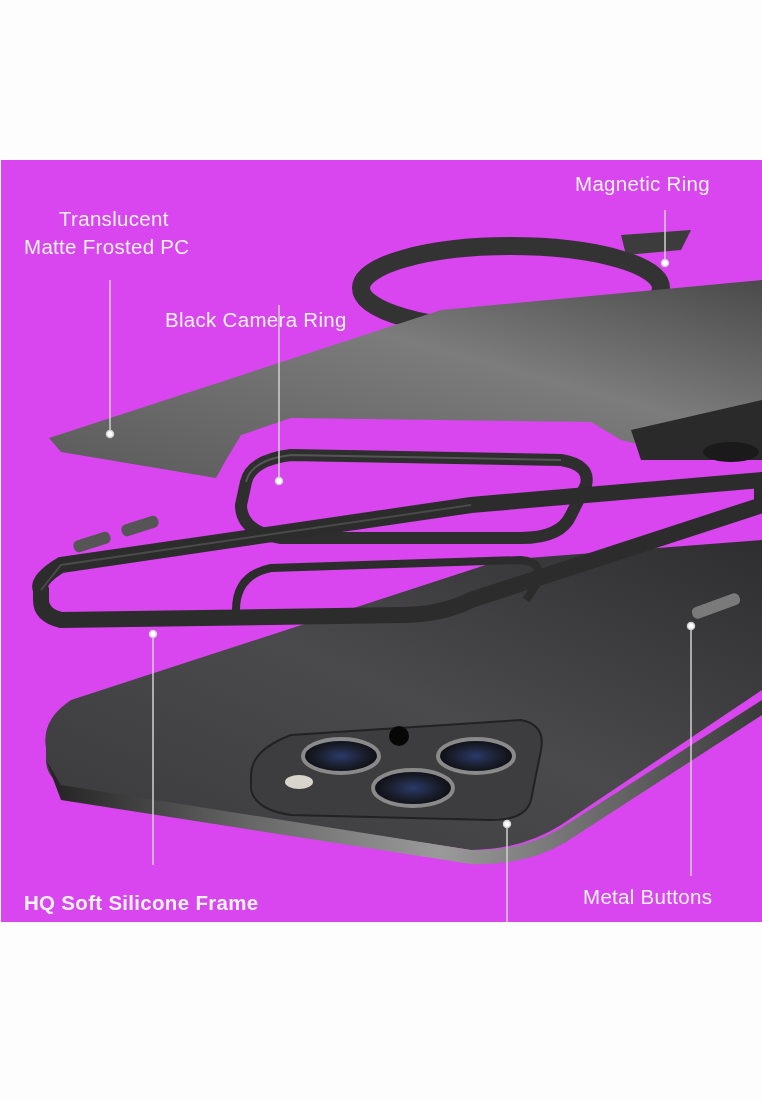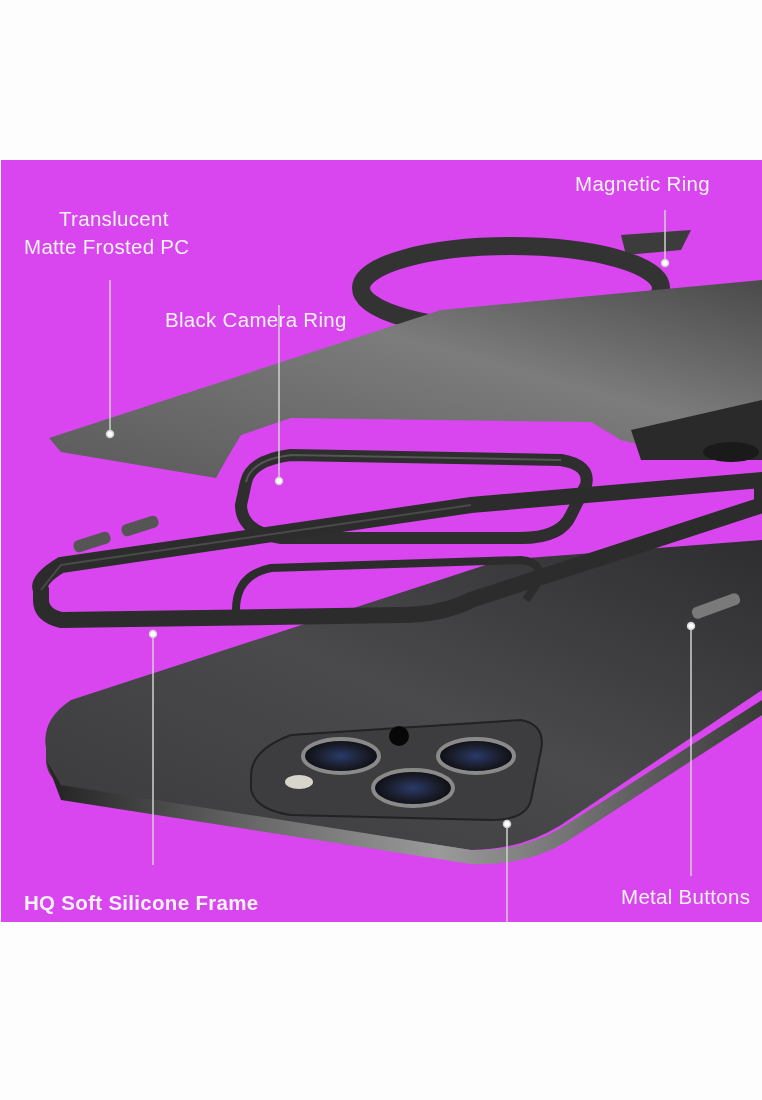--- a/index.html
+++ b/index.html
@@ -98,14 +98,14 @@
       <line x1="506" y1="664" x2="506" y2="762"></line>
         <circle cx="506" cy="664" r="3.5"></circle>
     </g>
   </svg>
 
   <div class="label center" style="left:58px; top:45px;">Translucent</div>
   <div class="label center" style="left:23px; top:73px;">Matte Frosted PC</div>
   <div class="label" style="left:574px; top:10px;">Magnetic Ring</div>
   <div class="label" style="left:164px; top:130px;margin-top:16px;">Black Camera Ring</div>
   <div class="label" style="left:23px; top:729px;font-weight:bold;">HQ Soft Silicone Frame</div>
-  <div class="label" style="left:582px; top:723px;margin-left:38px;">Metal Buttons</div>
+  <div class="label" style="left:582px; top:723px;">Metal Buttons</div>
 </div>
 
 </body></html>

